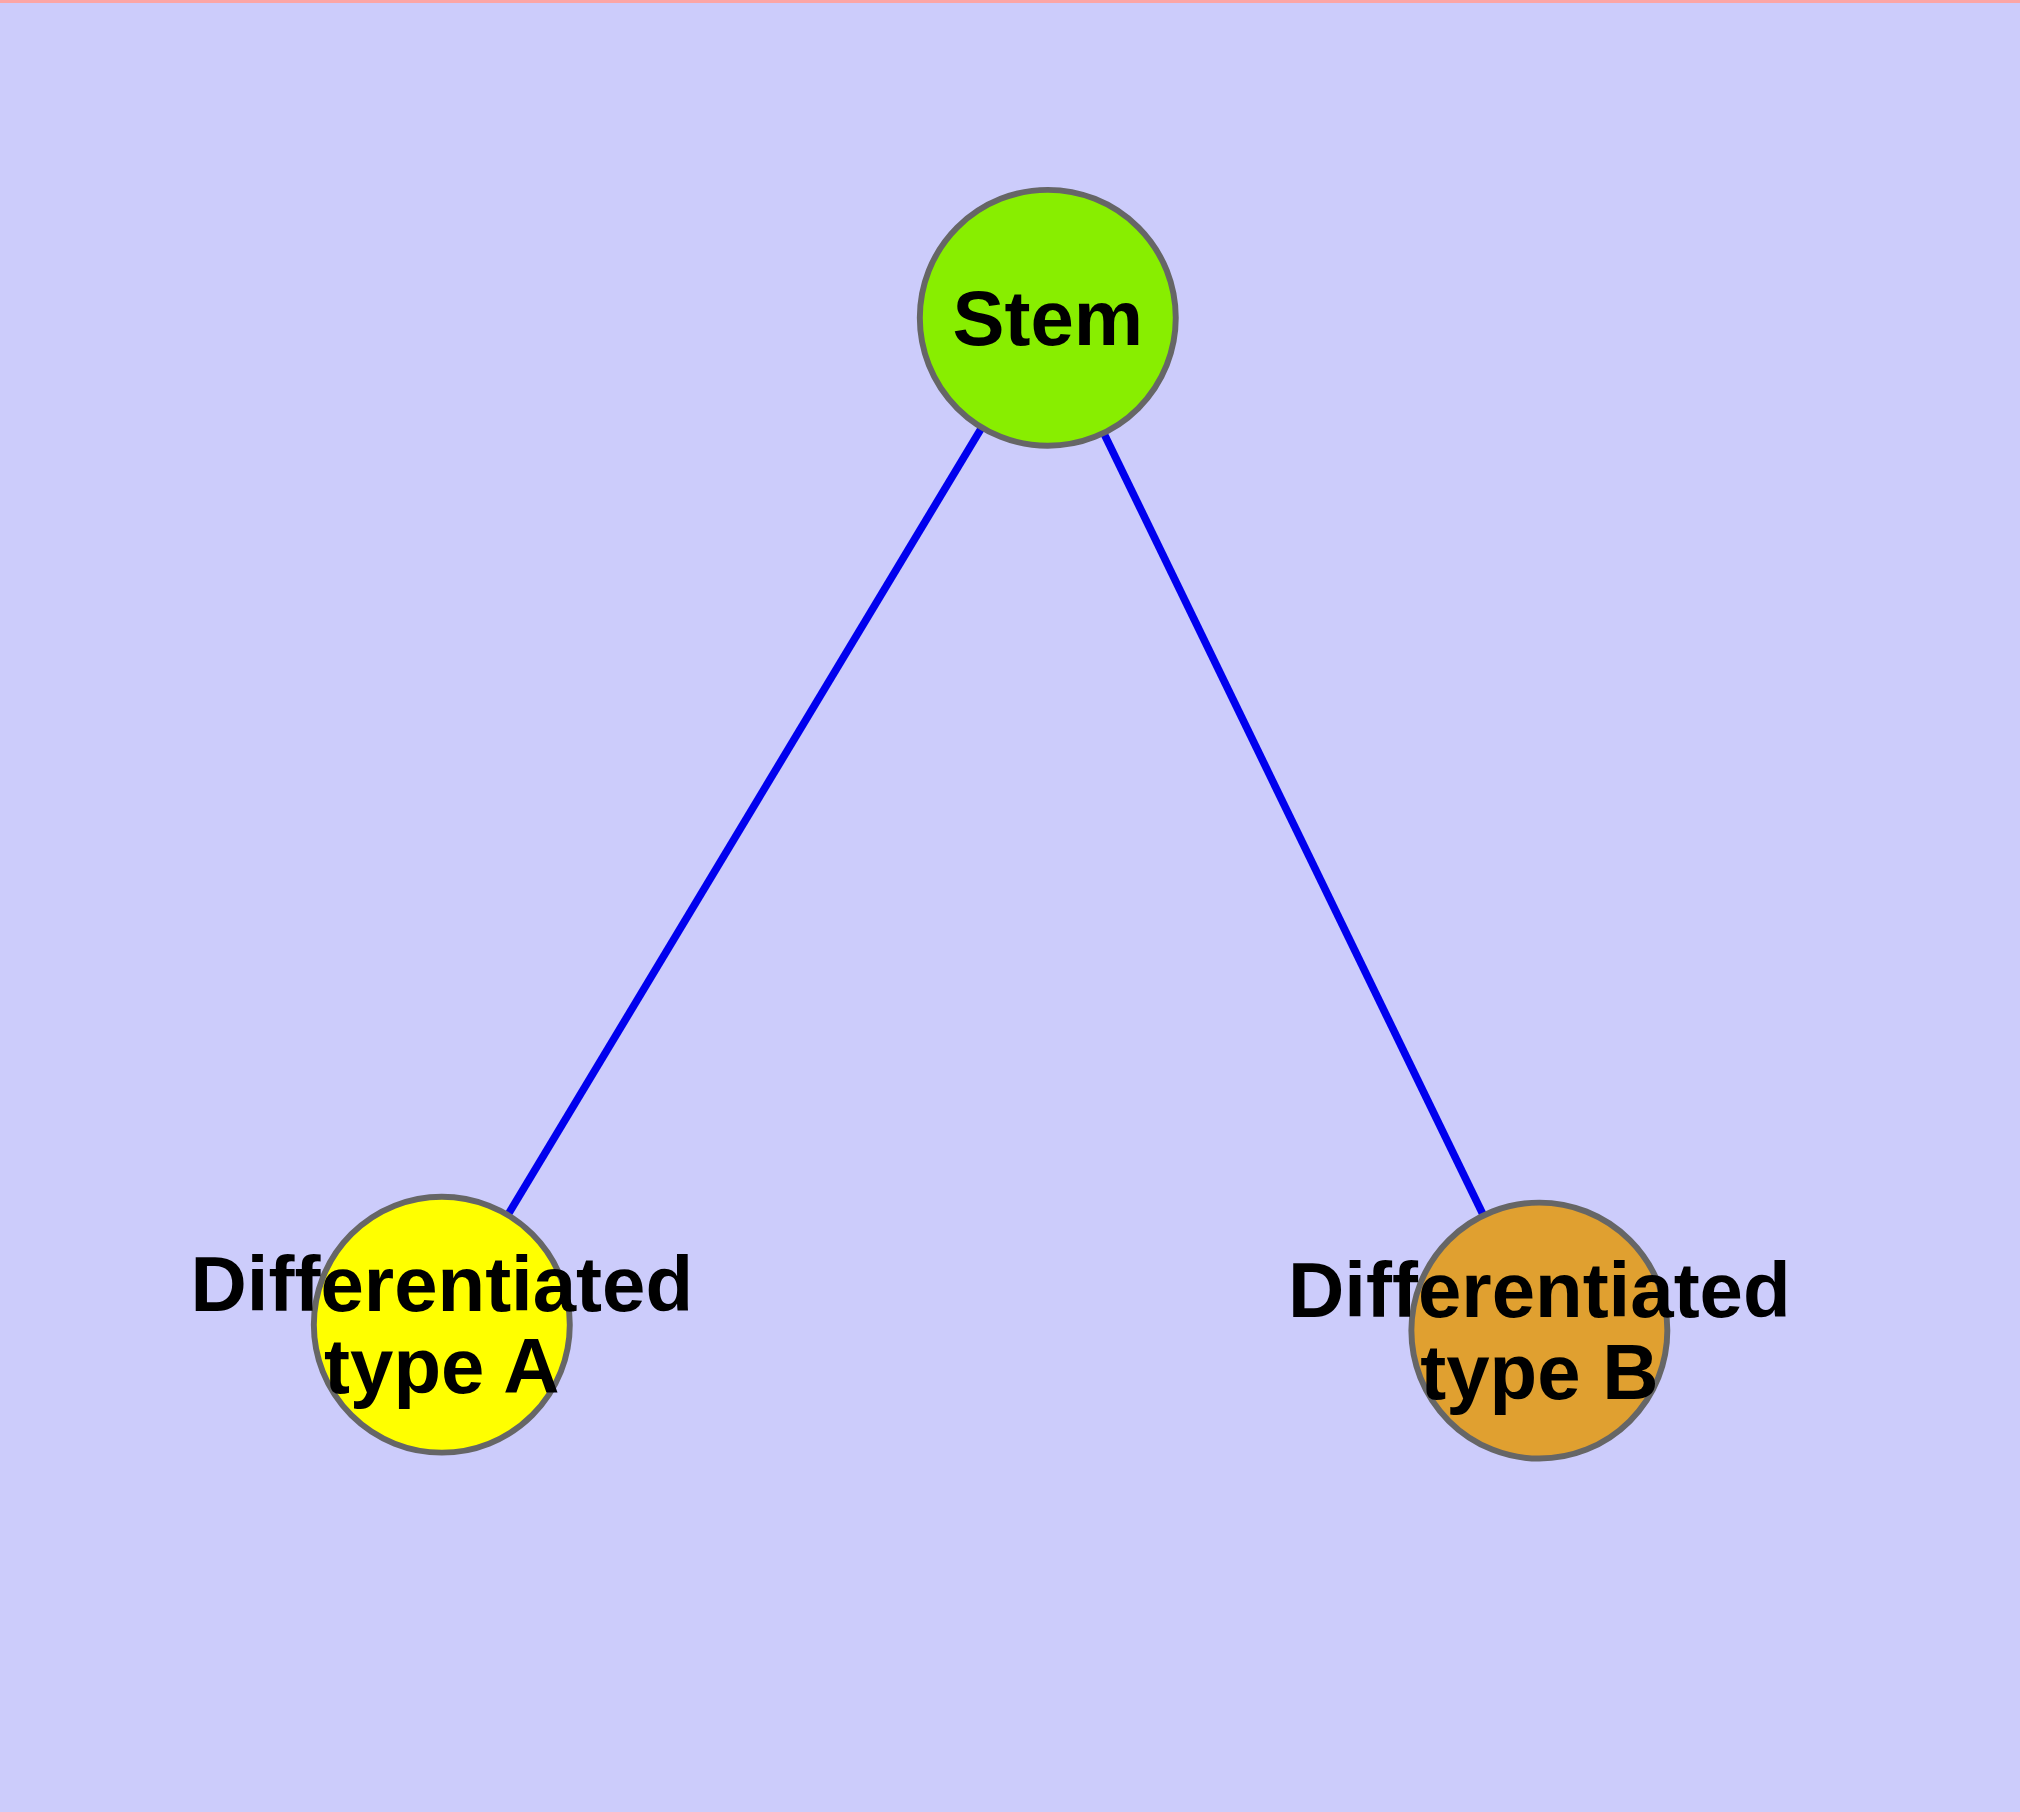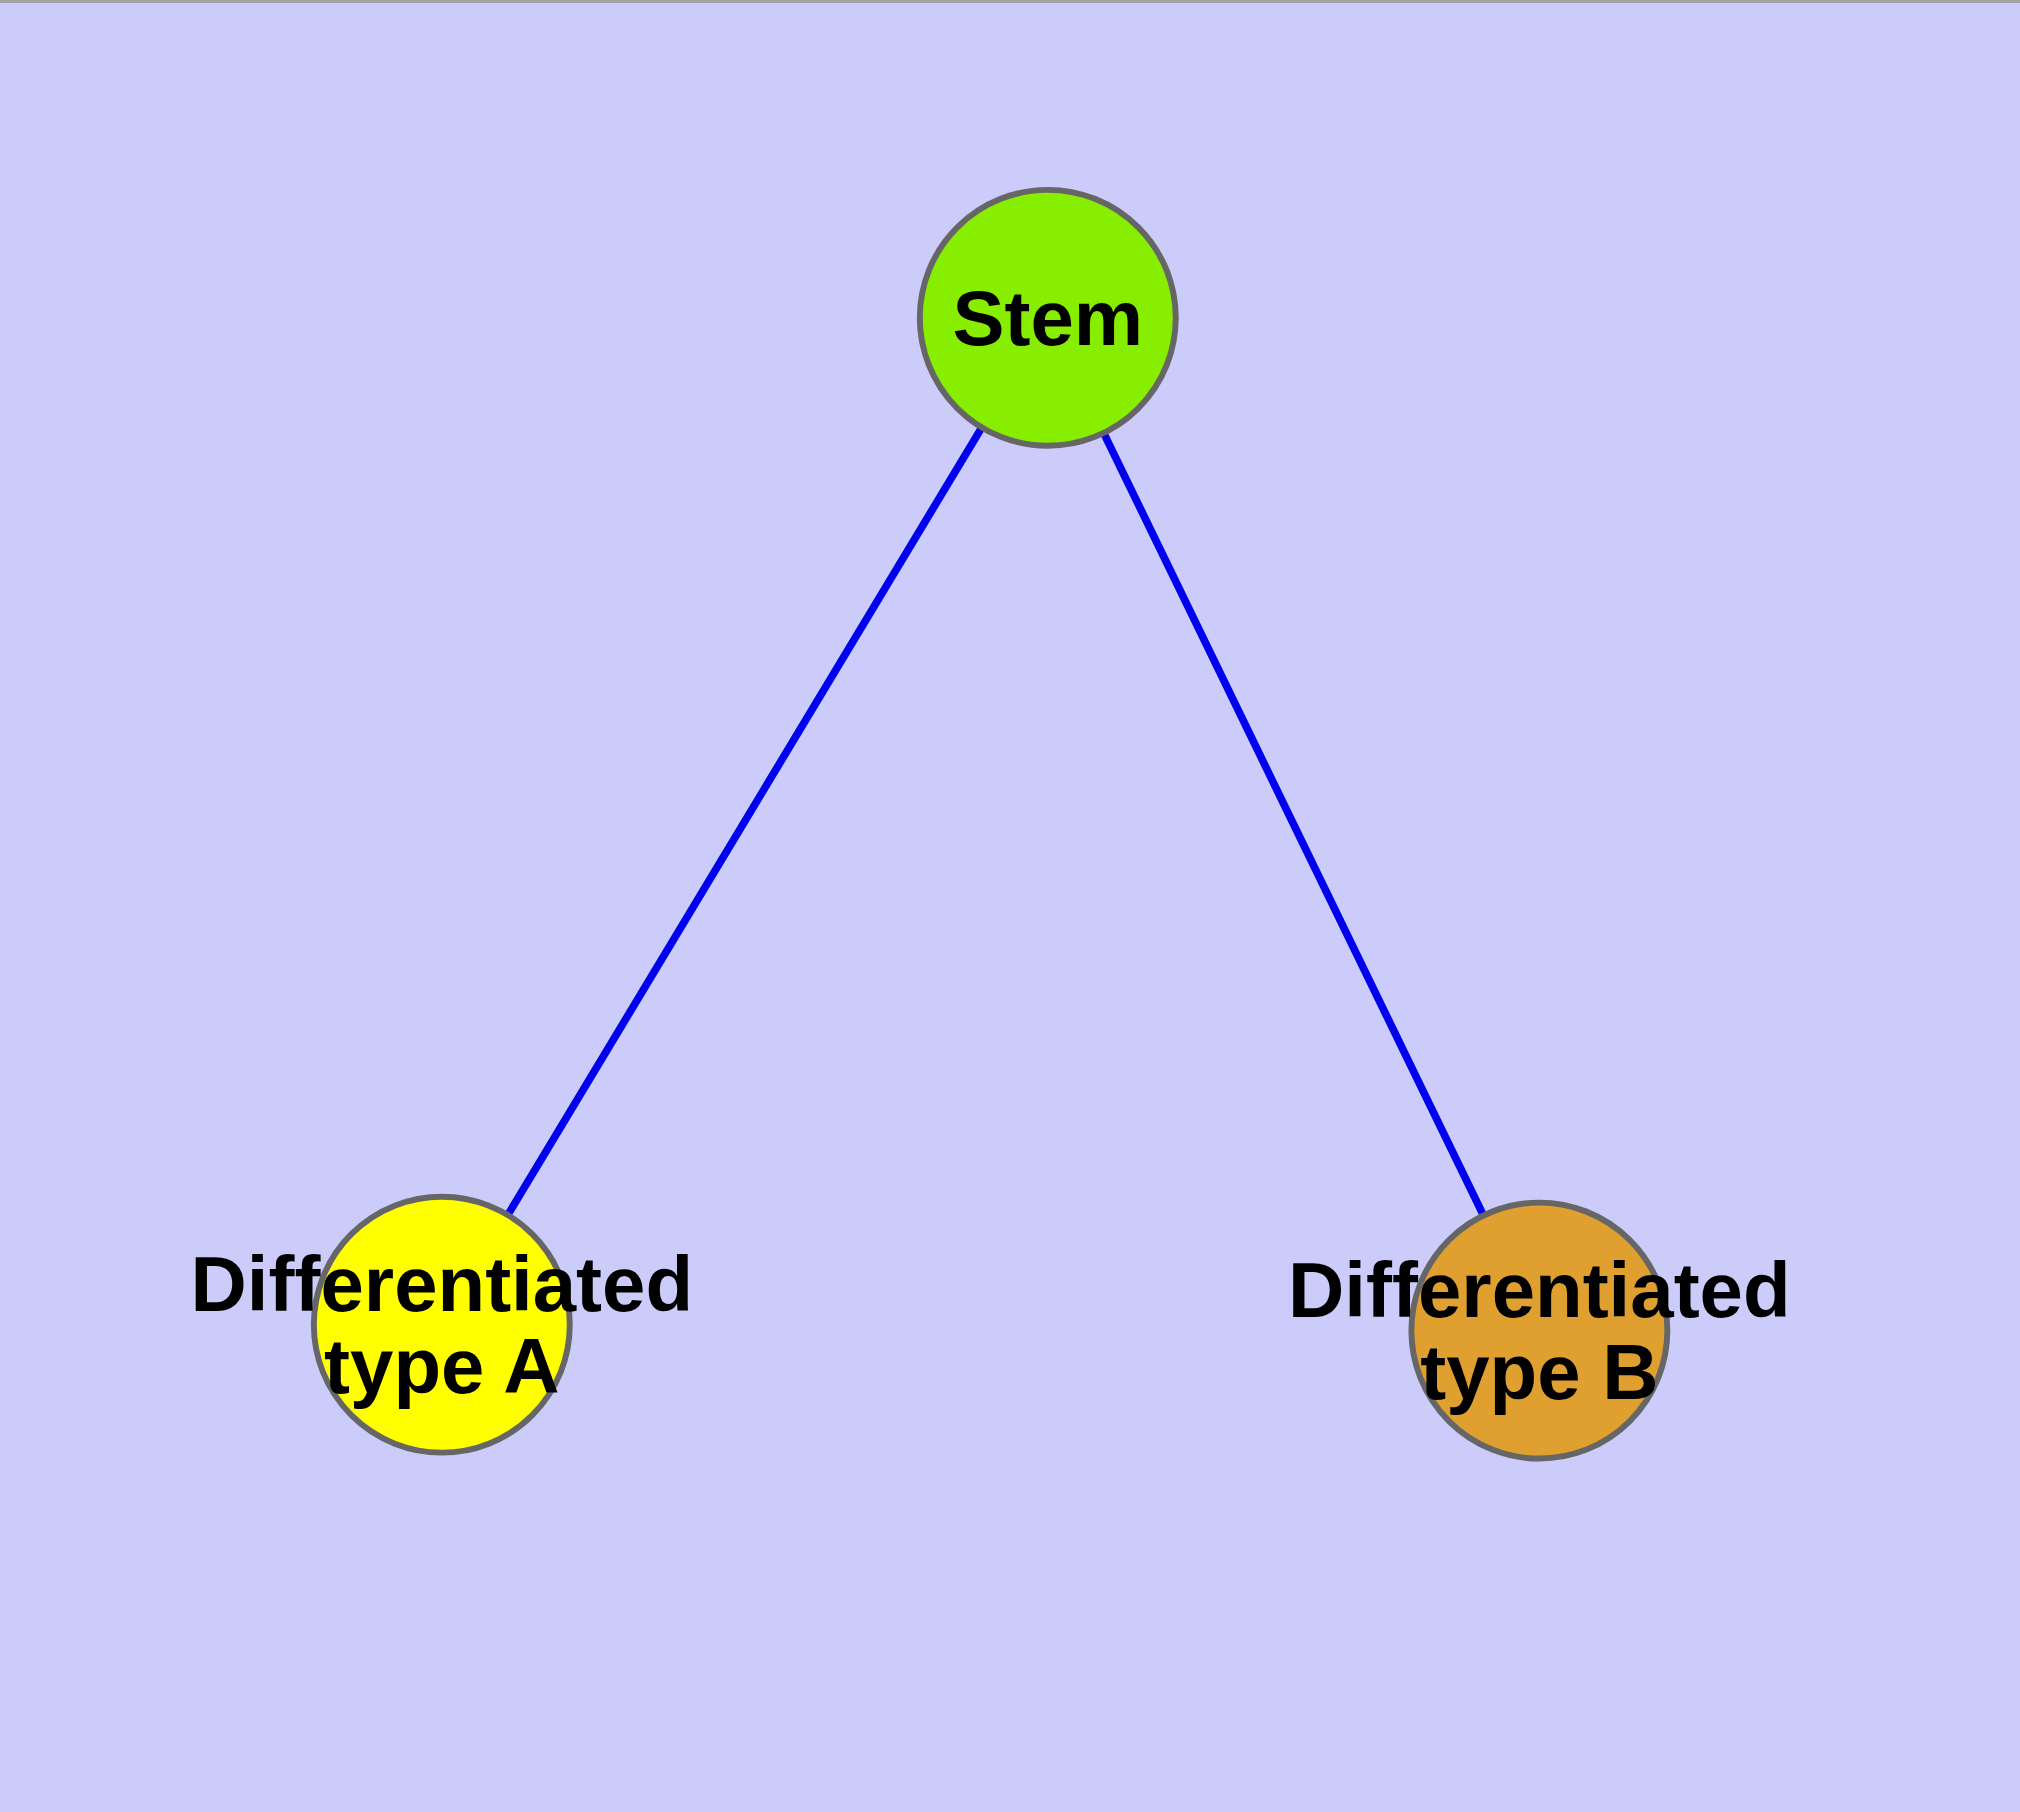--- a/index.html
+++ b/index.html
@@ -6,21 +6,21 @@
   html, body {
     margin: 0;
     padding: 0;
     background: #ffffff;
   }
   #stage {
     position: relative;
     width: 2021px;
     height: 1812px;
     overflow: hidden;
-    background: #a3a3a3;
+    background: #fca5a5;
     font-family: "Liberation Sans", sans-serif;
   }
   #canvas-bg {
     position: absolute;
     left: 0;
     top: 3.4px;
     width: 2021px;
     height: 1809px;
     background: #ccccfb;
   }

